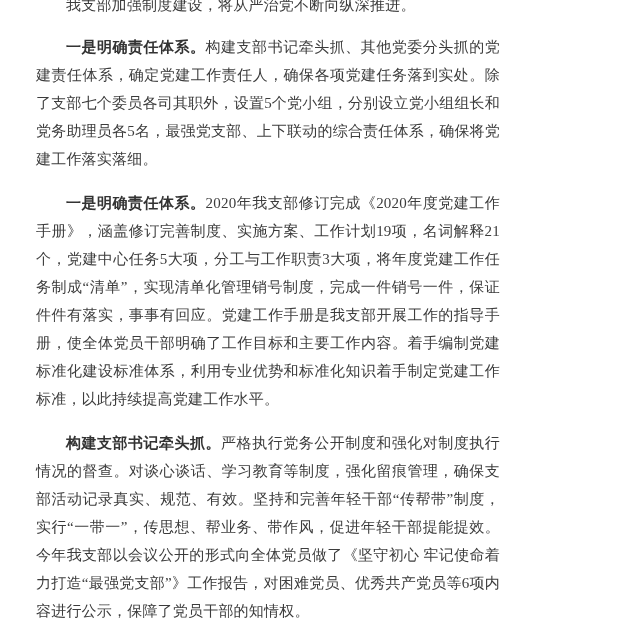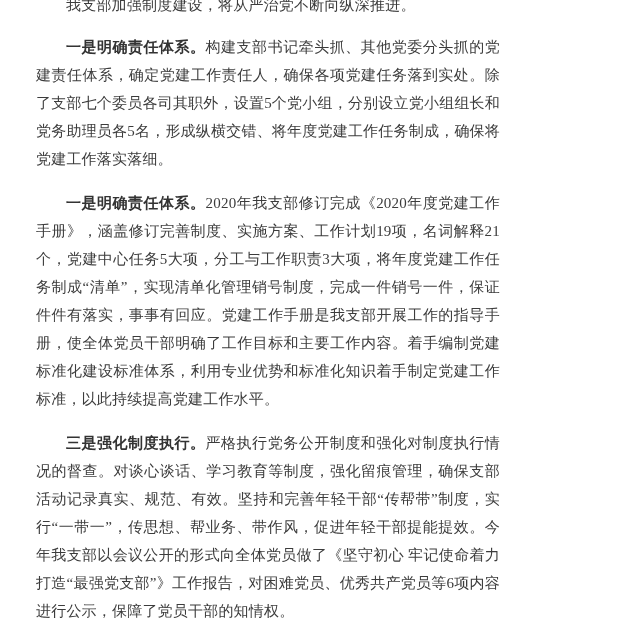--- a/index.html
+++ b/index.html
@@ -50,23 +50,23 @@
     margin-bottom: 0;
   }
 </style>
 </head>
 <body>
 
 <div class="page">
 
   <p class="para fragment"><span>我支部加强制度建设，将从严治党不断向纵深推进。</span></p>
 
-  <p class="para"><span class="lead">一是明确责任体系。</span><span>构建支部书记牵头抓、其他党委分头抓的党建责任体系，确定党建工作责任人，确保各项党建任务落到实处。除了支部七个委员各司其职外，设置5个党小组，分别设立党小组组长和党务助理员各5名，形成纵横交错、将年度党建工作任务制成，确保将党建工作落实落细。</span></p>
+  <p class="para"><span class="lead">一是明确责任体系。</span><span>构建支部书记牵头抓、其他党委分头抓的党建责任体系，确定党建工作责任人，确保各项党建任务落到实处。除了支部七个委员各司其职外，设置5个党小组，分别设立党小组组长和党务助理员各5名，最强党支部、上下联动的综合责任体系，确保将党建工作落实落细。</span></p>
 
   <p class="para"><span class="lead">一是明确责任体系。</span><span>2020年我支部修订完成《2020年度党建工作手册》，涵盖修订完善制度、实施方案、工作计划19项，名词解释21个，党建中心任务5大项，分工与工作职责3大项，将年度党建工作任务制成“清单”，实现清单化管理销号制度，完成一件销号一件，保证件件有落实，事事有回应。党建工作手册是我支部开展工作的指导手册，使全体党员干部明确了工作目标和主要工作内容。着手编制党建标准化建设标准体系，利用专业优势和标准化知识着手制定党建工作标准，以此持续提高党建工作水平。</span></p>
 
-  <p class="para"><span class="lead">三是强化制度执行。</span><span>严格执行党务公开制度和强化对制度执行情况的督查。对谈心谈话、学习教育等制度，强化留痕管理，确保支部活动记录真实、规范、有效。坚持和完善年轻干部“传帮带”制度，实行“一带一”，传思想、帮业务、带作风，促进年轻干部提能提效。今年我支部以会议公开的形式向全体党员做了《坚守初心 牢记使命着力打造“最强党支部”》工作报告，对困难党员、优秀共产党员等6项内容进行公示，保障了党员干部的知情权。</span></p>
+  <p class="para"><span class="lead">构建支部书记牵头抓。</span><span>严格执行党务公开制度和强化对制度执行情况的督查。对谈心谈话、学习教育等制度，强化留痕管理，确保支部活动记录真实、规范、有效。坚持和完善年轻干部“传帮带”制度，实行“一带一”，传思想、帮业务、带作风，促进年轻干部提能提效。今年我支部以会议公开的形式向全体党员做了《坚守初心 牢记使命着力打造“最强党支部”》工作报告，对困难党员、优秀共产党员等6项内容进行公示，保障了党员干部的知情权。</span></p>
 
   <p class="section-heading">（二）常态化教育，坚持理论武装头脑</p>
 
   <p class="para closing">始终坚持理论联系实际，切实用习近平新时代中国特色社会主义思想武装头脑、指导实践、推动工作，努力做到“党的创新理论成果教育、习近平总书记系列讲话精神教育、意识形态教</p>
 
 </div>
 
 </body></html>

